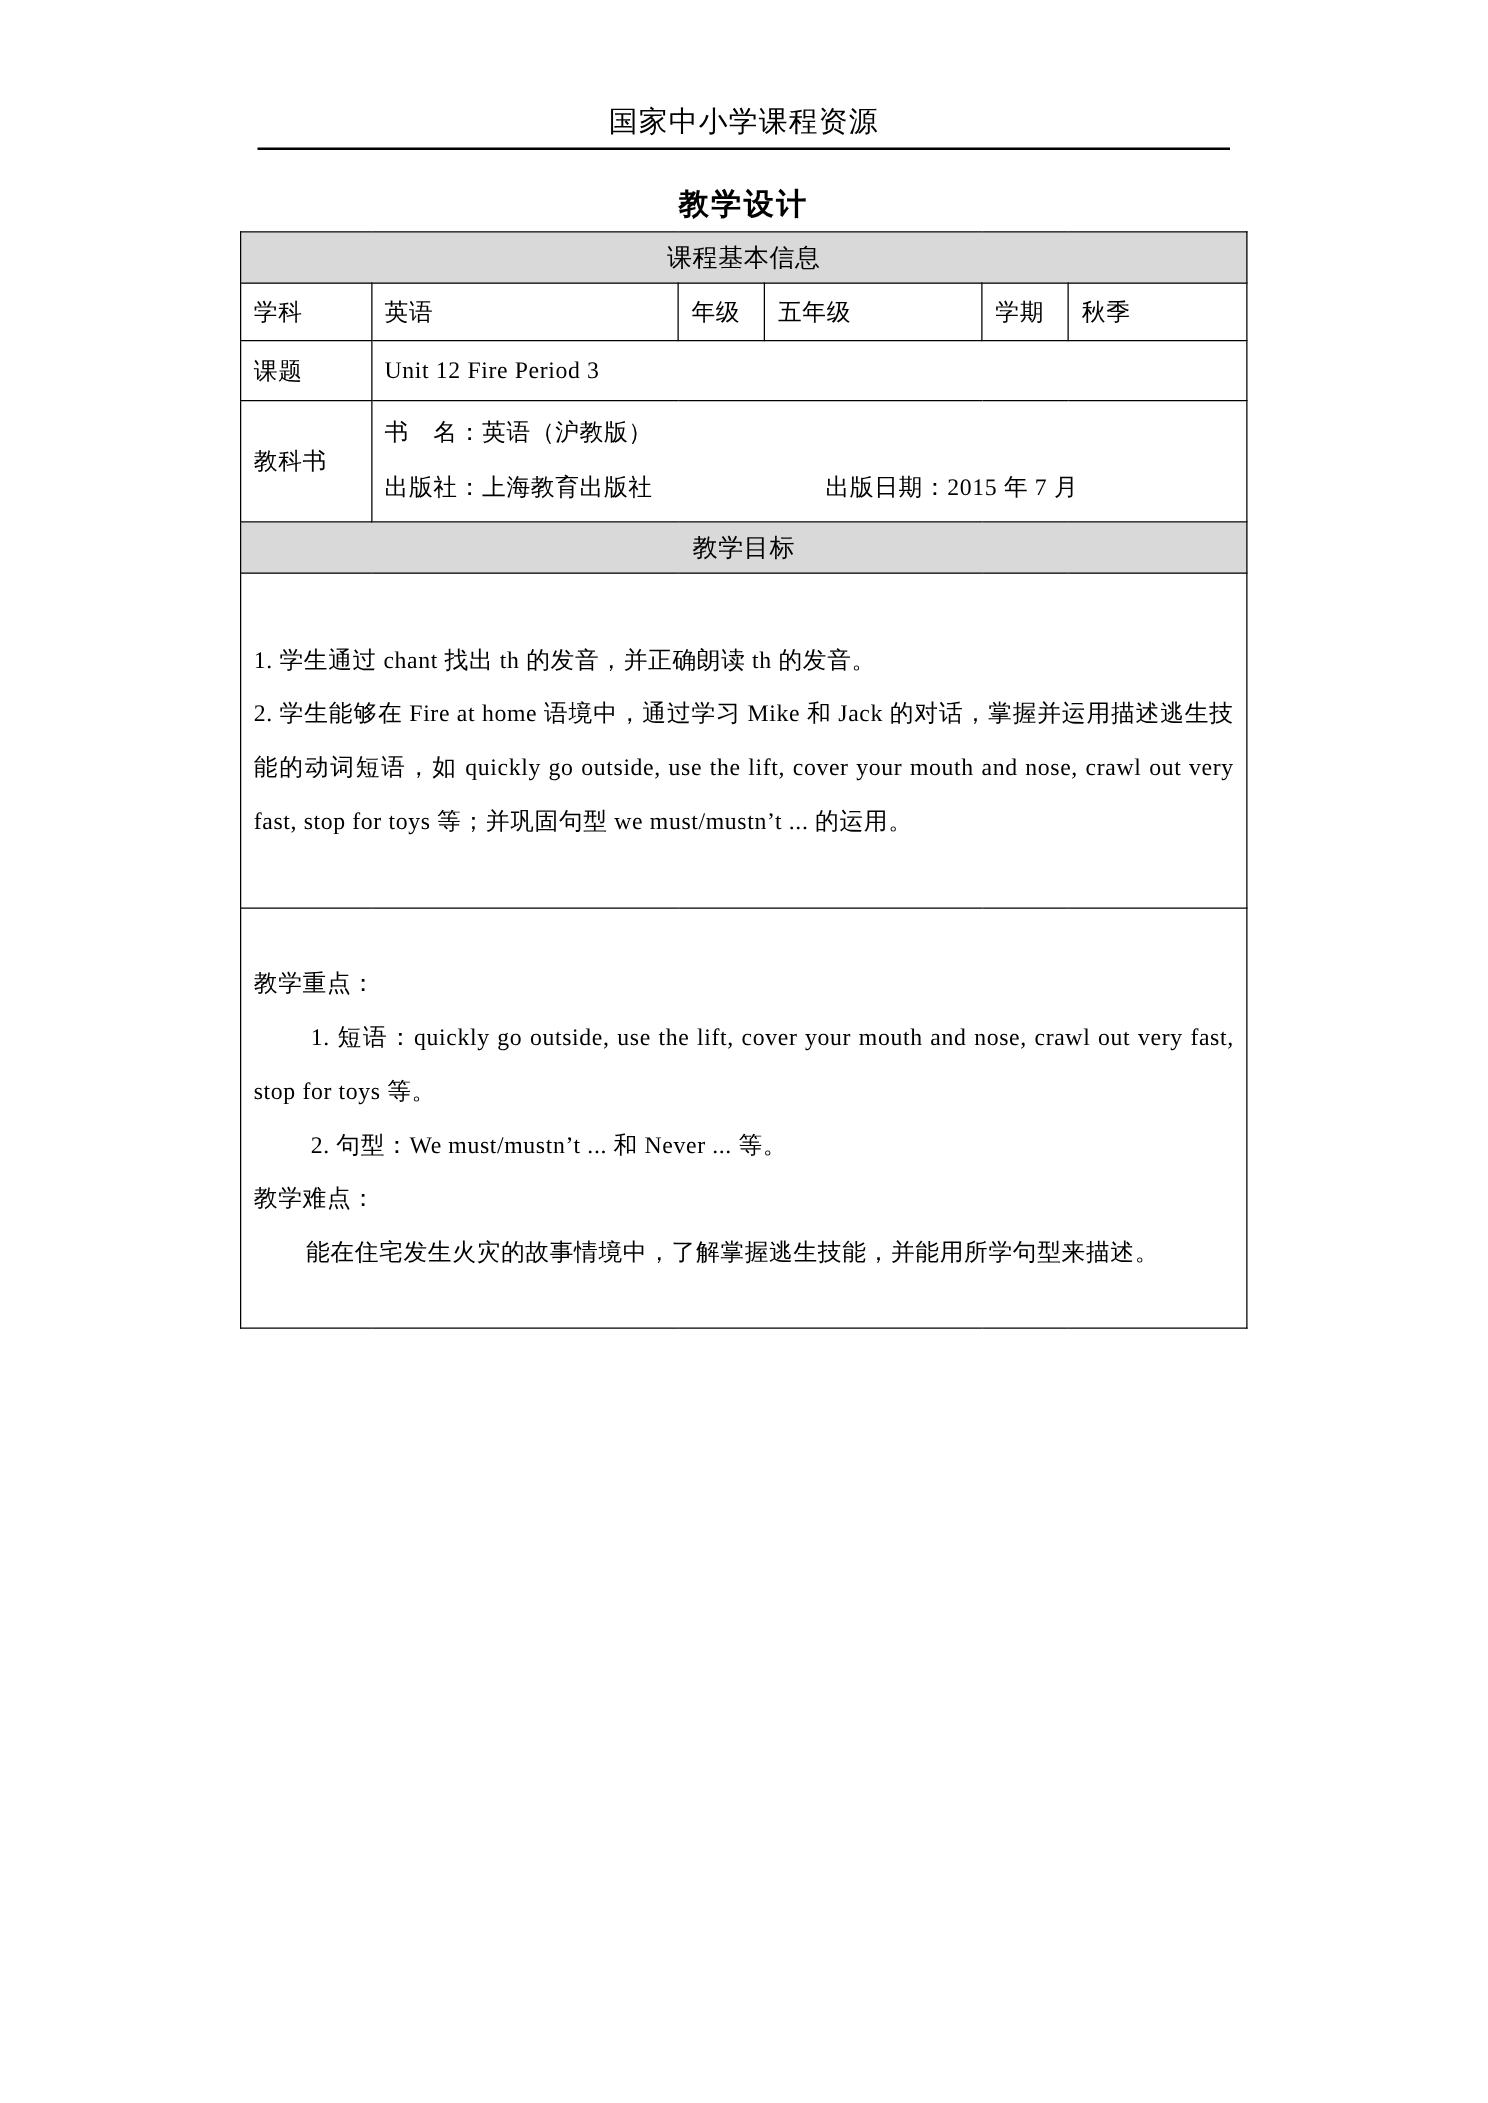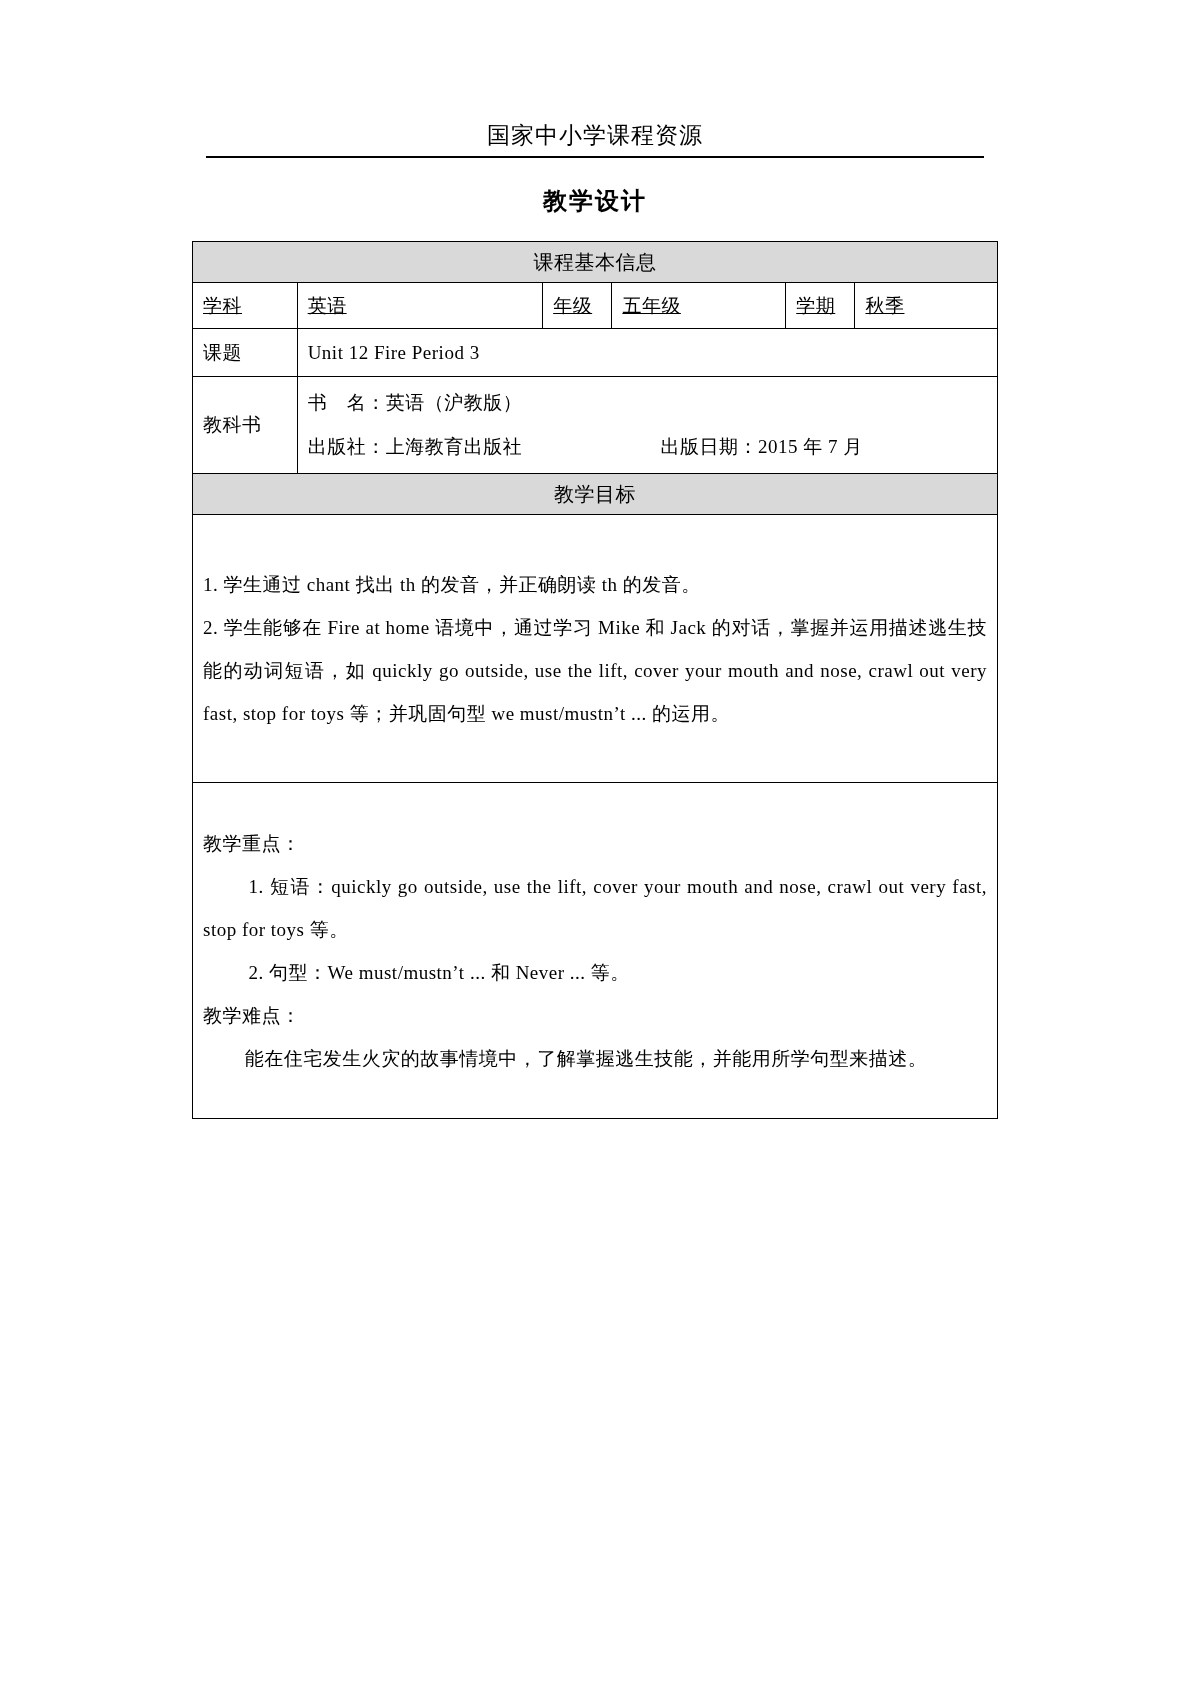--- a/index.html
+++ b/index.html
@@ -6,59 +6,59 @@
   html, body { margin: 0; padding: 0; background: #ffffff; }
   body {
     width: 1190px;
     min-height: 1682px;
     font-family: "Liberation Serif", "DejaVu Serif", serif;
     color: #000;
   }
   .page { position: relative; width: 1190px; height: 1682px; overflow: hidden; }
 
   .site-header {
-    padding-top: 120px;
+    padding-top: 82px;
     text-align: center;
     font-size: 23px;
     letter-spacing: 1px;
   }
   .header-rule {
     width: 778px;
     margin: 5px auto 0 auto;
     border-bottom: 2px solid #000;
     height: 0;
   }
   .doc-title {
     margin-top: 27px;
     text-align: center;
     font-size: 24px;
     font-weight: bold;
     letter-spacing: 2px;
   }
 
   table.main {
     width: 806px;
-    margin: 24px auto 0 auto;
+    margin: 6px auto 0 auto;
     border-collapse: collapse;
     table-layout: fixed;
     font-size: 19px;
   }
   table.main td {
     border: 1px solid #000;
     padding: 4px 10px;
     vertical-align: middle;
     letter-spacing: 0.5px;
   }
   td.gray {
     background: #d9d9d9;
     text-align: center;
     height: 41px;
     font-size: 20px;
   }
-  td.h46 { height: 46px; text-decoration: underline; }
+  td.h46 { height: 46px; }
   td.h48 { height: 48px; }
 
   .textbook-cell { padding: 8px 10px; }
   .textbook-line { line-height: 44px; white-space: nowrap; }
   .pub-date { margin-left: 7em; }
 
   td.content-cell {
     vertical-align: top;
     line-height: 43px;
     padding: 9px 10px 9px 10px;

